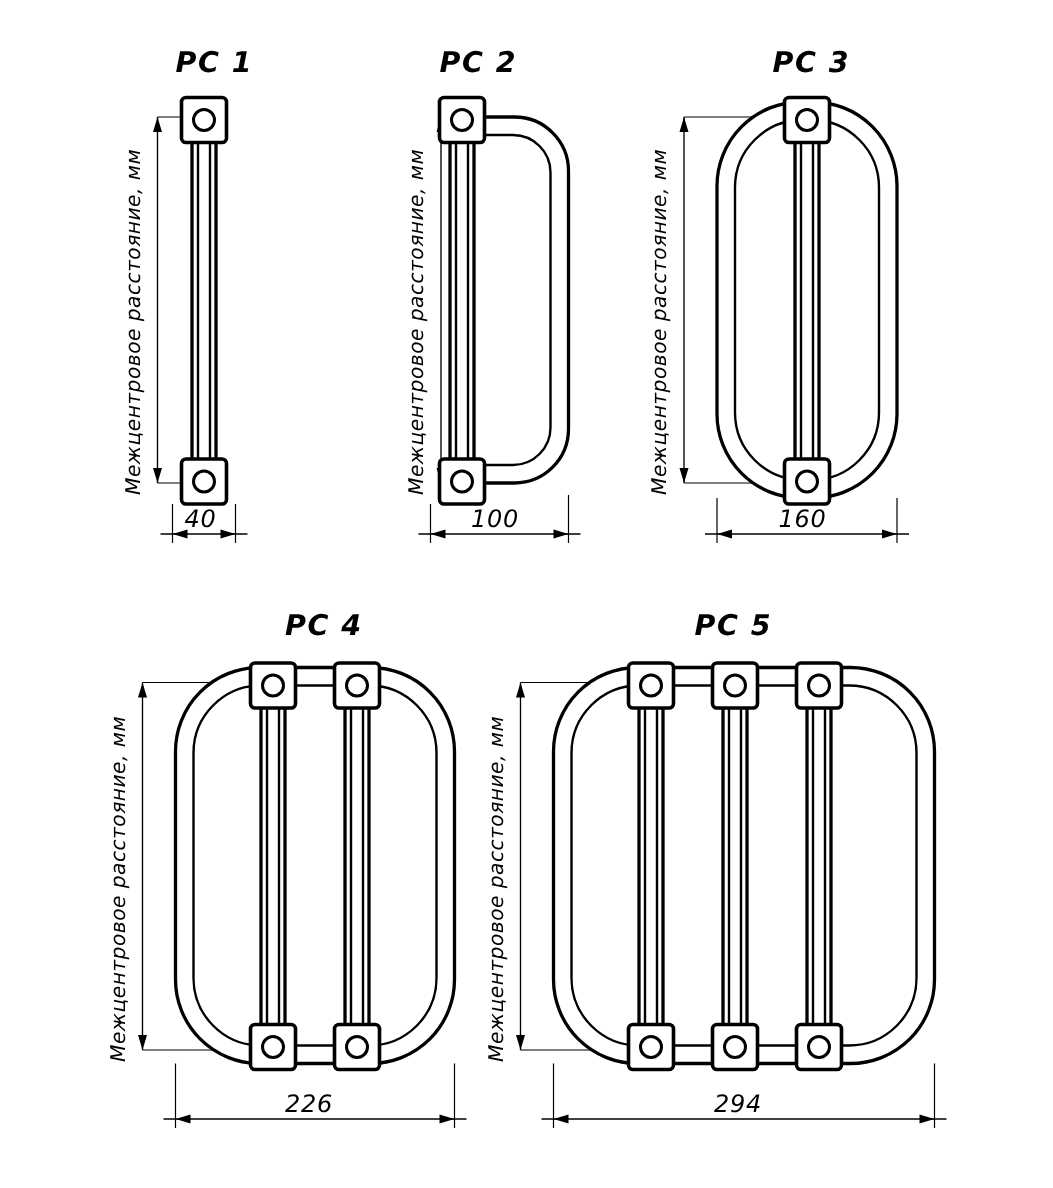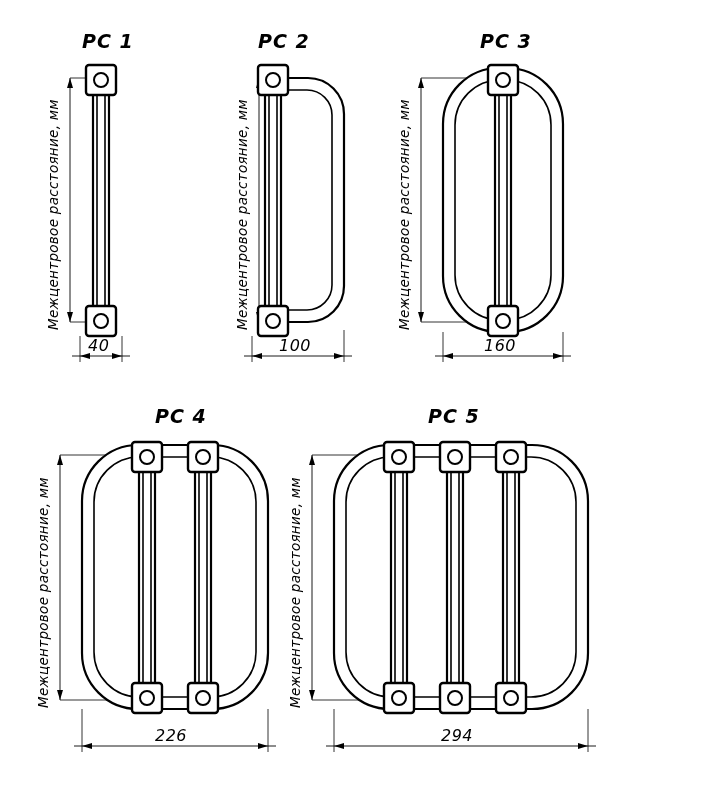--- a/index.html
+++ b/index.html
@@ -3,21 +3,21 @@
 <meta charset="utf-8">
 <style>
   html,body{margin:0;padding:0;}
   body{
     width:702px;height:792px;
     background:#ffffff;
     font-family:"DejaVu Sans", sans-serif;
     position:relative;
     overflow:hidden;
   }
-  #stage{position:absolute;left:0;top:0;width:564px;height:792px;}
+  #stage{position:absolute;left:0;top:0;width:564px;height:792px;padding-left:35px;}
   svg{display:block;}
   .ttl{
     font-family:"DejaVu Sans", sans-serif;
     font-style:italic;
     font-size:19px;
     font-weight:600;
     fill:#000;
     letter-spacing:1px;
   }
   .dimtxt{

